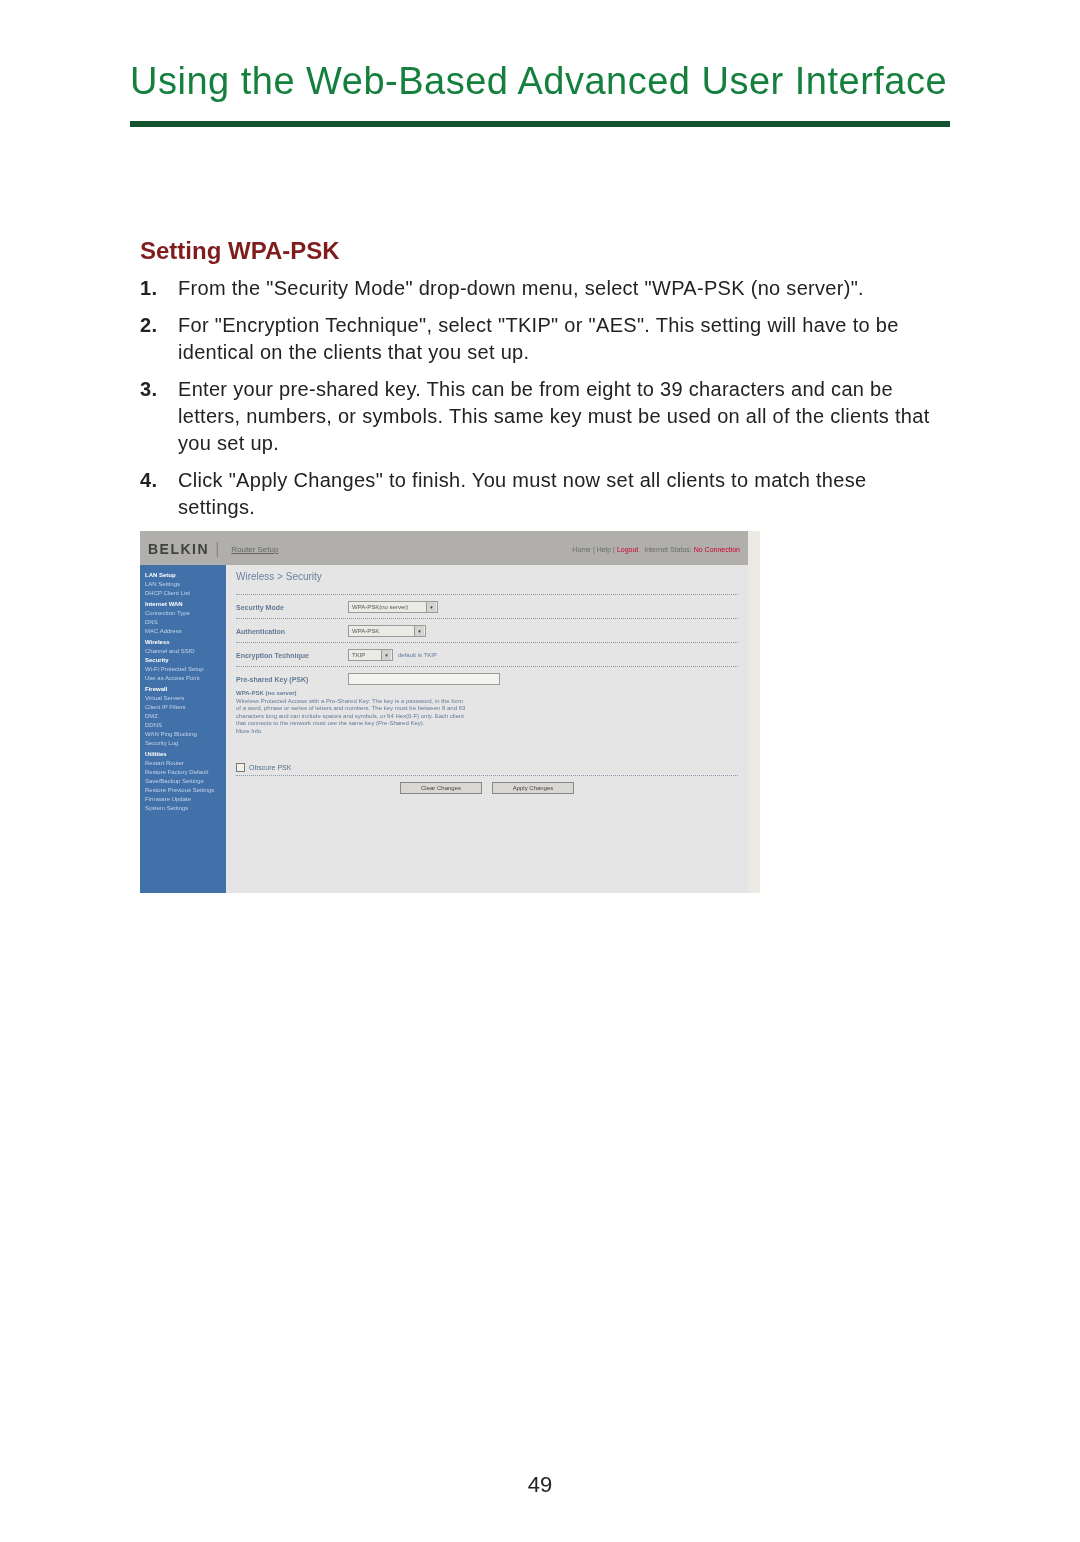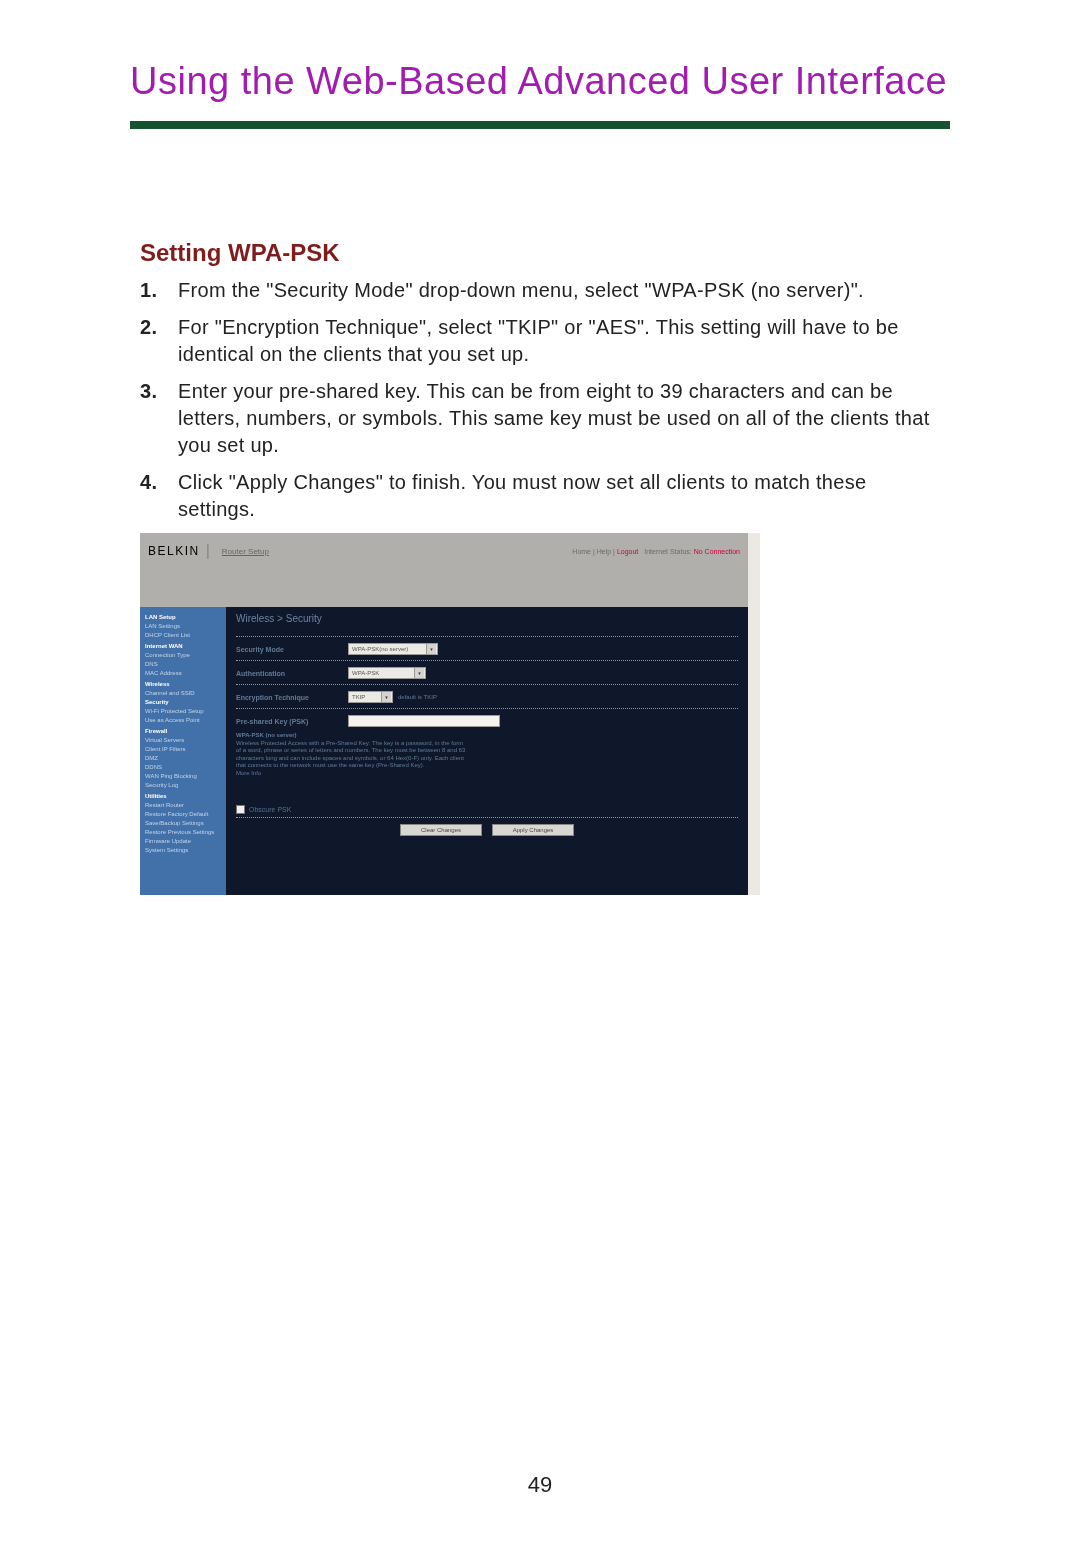--- a/index.html
+++ b/index.html
@@ -10,23 +10,23 @@
     body {
       font-family: Arial, Helvetica, sans-serif;
       background: #fff;
       width: 1080px;
       height: 1542px;
       position: relative;
       padding: 60px 130px 40px 130px;
     }
     .page-title {
       font-size: 38px;
-      color: #a21caf;
+      color: #15803d;
       font-weight: 300;
-      border-bottom: 8px solid #14532d;
+      border-bottom: 6px solid #14532d;
       padding-bottom: 18px;
       margin-bottom: 110px;
       letter-spacing: 0.5px;
     }
     .content-body {
       padding: 0 10px;
     }
     .section-heading {
       font-size: 24px;
       font-weight: bold;
@@ -73,23 +73,23 @@
       background: #d0d0d0;
     }
     .embed-header {
       display: flex;
       align-items: center;
       background: #b0afac;
       padding: 6px 8px 4px 8px;
       height: 34px;
     }
     .brand {
-      color: #000000;
-      font-weight: normal;
-      font-size: 12px;
+      color: #404040;
+      font-weight: bold;
+      font-size: 14px;
       letter-spacing: 1.5px;
     }
     .brand-sep {
       color: #888;
       margin: 0 6px;
     }
     .router-setup {
       color: #666;
       font-size: 8px;
       margin-left: 6px;
@@ -98,23 +98,22 @@
     .top-right {
       margin-left: auto;
       font-size: 7px;
       color: #6b6b6b;
     }
     .top-right .logout { color: #c03; }
     .top-right .status-label { margin-left: 4px; }
     .top-right .status-val { color: #c03; }
     .embed-main {
       display: flex;
-      background: #0f172a;
+      background: #e5e5e5;
       height: calc(100% - 34px);
-      margin-top: 40px;
     }
     .sidebar {
       width: 86px;
       background: #4270a8;
       padding: 4px 5px;
       font-size: 6px;
       color: #d0def2;
       line-height: 1.5;
     }
     .sb-heading {

